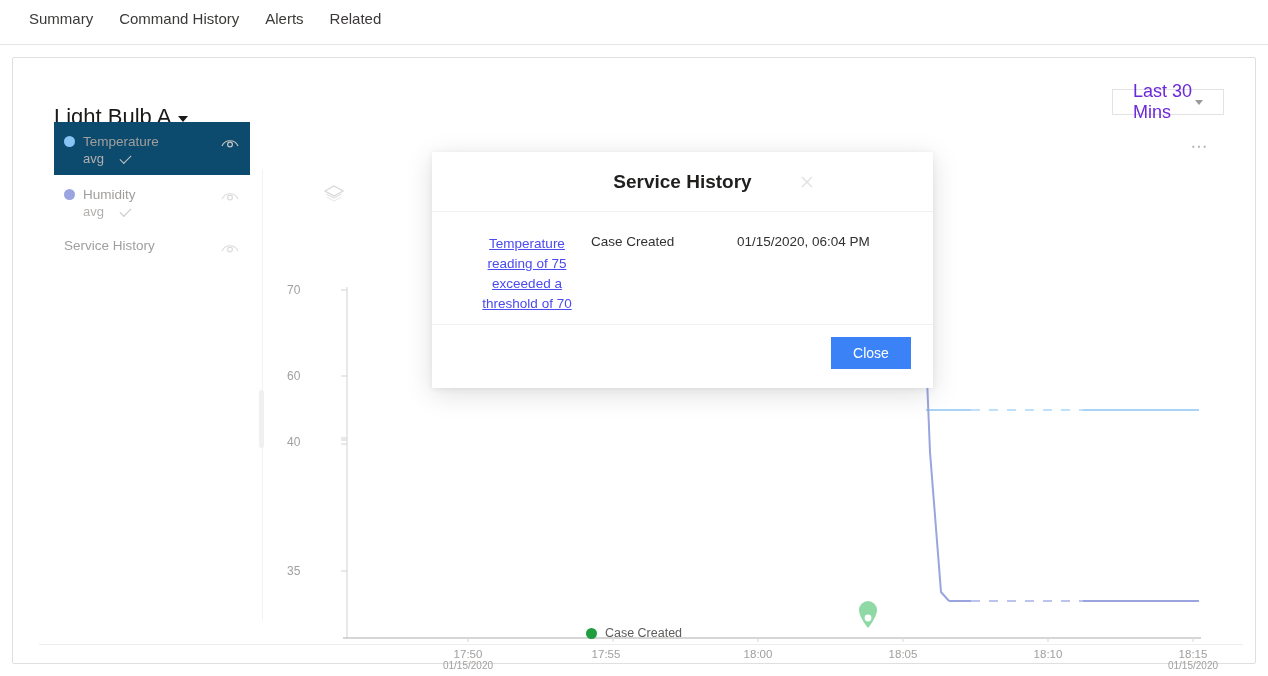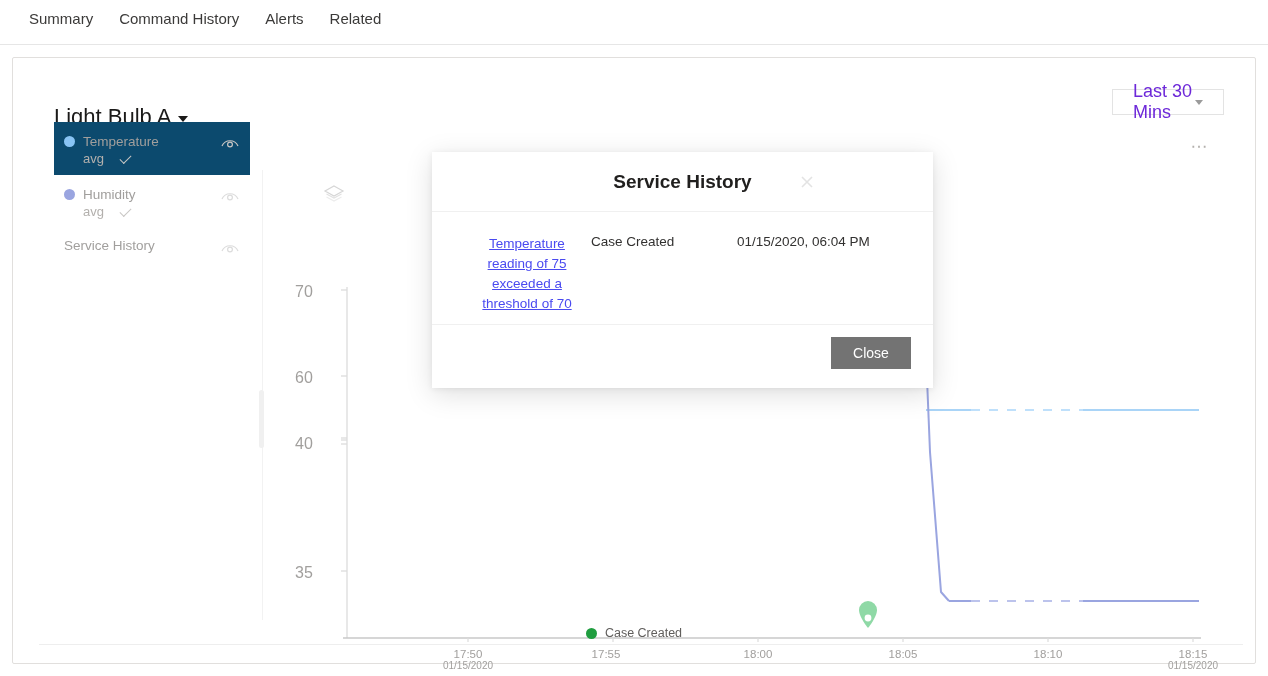--- a/index.html
+++ b/index.html
@@ -145,22 +145,22 @@
   }
   .layers-icon {
     position: absolute; left: 52px; top: 62px;
     width: 22px; height: 20px;
   }
 
   .plot { position: absolute; left: 0; top: 0; width: 960px; height: 520px; }
 
   .ytick {
     position: absolute;
-    font-size: 16px; color: #a19f9d;
-    text-align: center; width: 34px;
+    font-size: 12px; color: #a19f9d;
+    text-align: left; width: 34px;
   }
   .xtick {
     position: absolute;
     font-size: 11.5px; color: #a19f9d;
     text-align: center; width: 90px;
   }
   .xtick .date { display: block; font-size: 10px; color: #a19f9d; }
 
   
   .bottom-legend {
@@ -203,21 +203,21 @@
     font-size: 13.5px; color: #323130;
   }
   .mb-time {
     position: absolute; left: 305px; top: 22px;
     font-size: 13.5px; color: #323130;
   }
   .modal-footer { height: 62px; position: relative; }
   .close-btn {
     position: absolute; right: 22px; top: 12px;
     width: 80px; height: 32px;
-    background: #737373; color: #fff;
+    background: #3b82f6; color: #fff;
     border: none; font-size: 14px;
     font-family: "Liberation Sans", sans-serif;
     cursor: pointer;
   }
 </style>
 </head>
 <body>
 
 <div class="tabstrip">
   <div class="tab">Summary</div>

